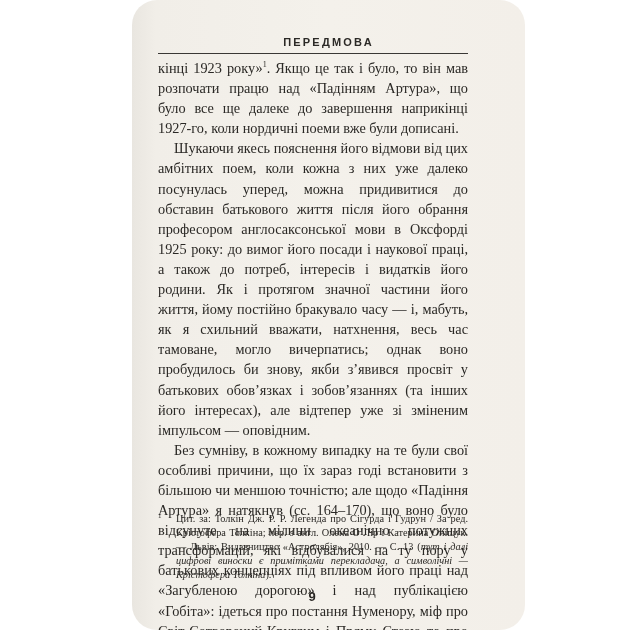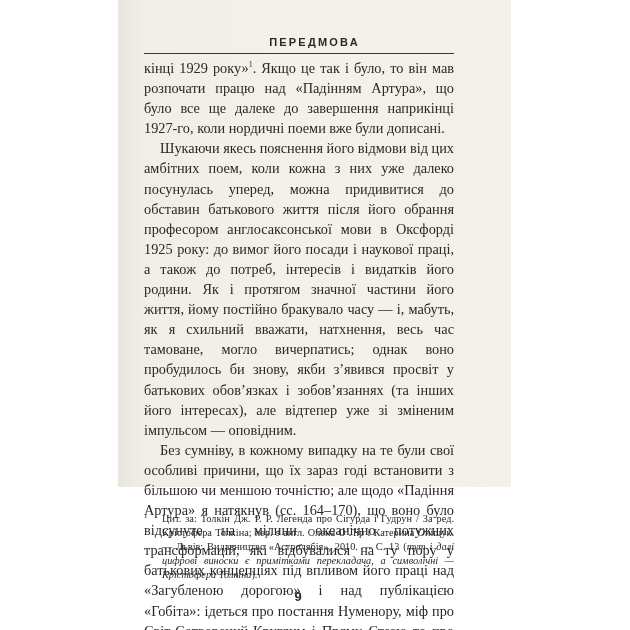--- a/index.html
+++ b/index.html
@@ -1,22 +1,23 @@
 <!DOCTYPE html>
 <html><head>
 <meta charset="utf-8">
 <style>
   html, body { margin:0; padding:0; }
   body {
     width:630px; height:630px; background:#ffffff; position:relative; overflow:hidden;
     font-family: "DejaVu Serif", "Liberation Serif", serif;
   }
   .page {
-    position:absolute; left:118px; top:0; width:393px; height:487px;
+    position:absolute; left:132px; top:0; width:393px; height:630px;
     background: linear-gradient(90deg, #e9e6e0 0%, #f1eee8 6%, #f4f1eb 50%, #f3efe9 100%);
+    border-radius: 25px;
   }
   .running-head {
     position:absolute; left:0; top:36px; width:393px; text-align:center;
     font-family: "Liberation Sans", "DejaVu Sans", sans-serif;
     font-size:11px; letter-spacing:2.2px; color:#2b2926; font-weight:bold;
   }
   .rule {
     position:absolute; left:26px; top:53px; width:310px; height:1px; background:#3a3835;
   }
   .body-text {
@@ -45,21 +46,21 @@
   }
 </style>
 </head>
 <body>
 
 <div class="page">
   <div class="running-head">ПЕРЕДМОВА</div>
   <div class="rule"></div>
 
   <div class="body-text">
-    <p><span>кінці 1929 року»</span><sup>1</sup><span>. Якщо це так і було, то він мав розпочати працю над «Падінням Артура», що було все ще далеке до завершення наприкінці 1927-го, коли нордичні поеми вже були дописані.</span></p>
+    <p><span>кінці 1923 року»</span><sup>1</sup><span>. Якщо це так і було, то він мав розпочати працю над «Падінням Артура», що було все ще далеке до завершення наприкінці 1927-го, коли нордичні поеми вже були дописані.</span></p>
     <p class="indent">Шукаючи якесь пояснення його відмови від цих амбітних поем, коли кожна з них уже далеко посунулась уперед, можна придивитися до обставин батькового життя після його обрання професором англосаксонської мови в Оксфорді 1925 року: до вимог його посади і наукової праці, а також до потреб, інтересів і видатків його родини. Як і протягом значної частини його життя, йому постійно бракувало часу — і, мабуть, як я схильний вважати, натхнення, весь час тамоване, могло вичерпатись; однак воно пробудилось би знову, якби з’явився просвіт у батькових обов’язках і зобов’язаннях (та інших його інтересах), але відтепер уже зі зміненим імпульсом — оповідним.</p>
     <p class="indent">Без сумніву, в кожному випадку на те були свої особливі причини, що їх зараз годі встановити з більшою чи меншою точністю; але щодо «Падіння Артура» я натякнув (сс. 164–170), що воно було відсунуте на мілини океанічно потужних трансформацій, які відбувалися на ту пору у батькових концепціях під впливом його праці над «Загубленою дорогою» і над публікацією «Гобіта»: ідеться про постання Нуменору, міф про Світ-Сотворений-Круглим і Пряму Стезю та про підступи до «Володаря Перснів».</p>
 
   </div>
 
   <div class="footnote">
     <span class="fn-mark">1</span>
     <span class="fn-text"><span>Цит. за: Толкін Дж. Р. Р. Легенда про Сігурда і Гудрун / За ред. Крістофера Толкіна; пер. з англ. Олена О’Лір і Катерина Оніщук. — Львів: Видавництво «Астролябія», 2010. — С. 13 (</span><i>тут і далі цифрові виноски є примітками перекладача, а символічні — Крістофера Толкіна</i><span>).</span></span>
   </div>
 

